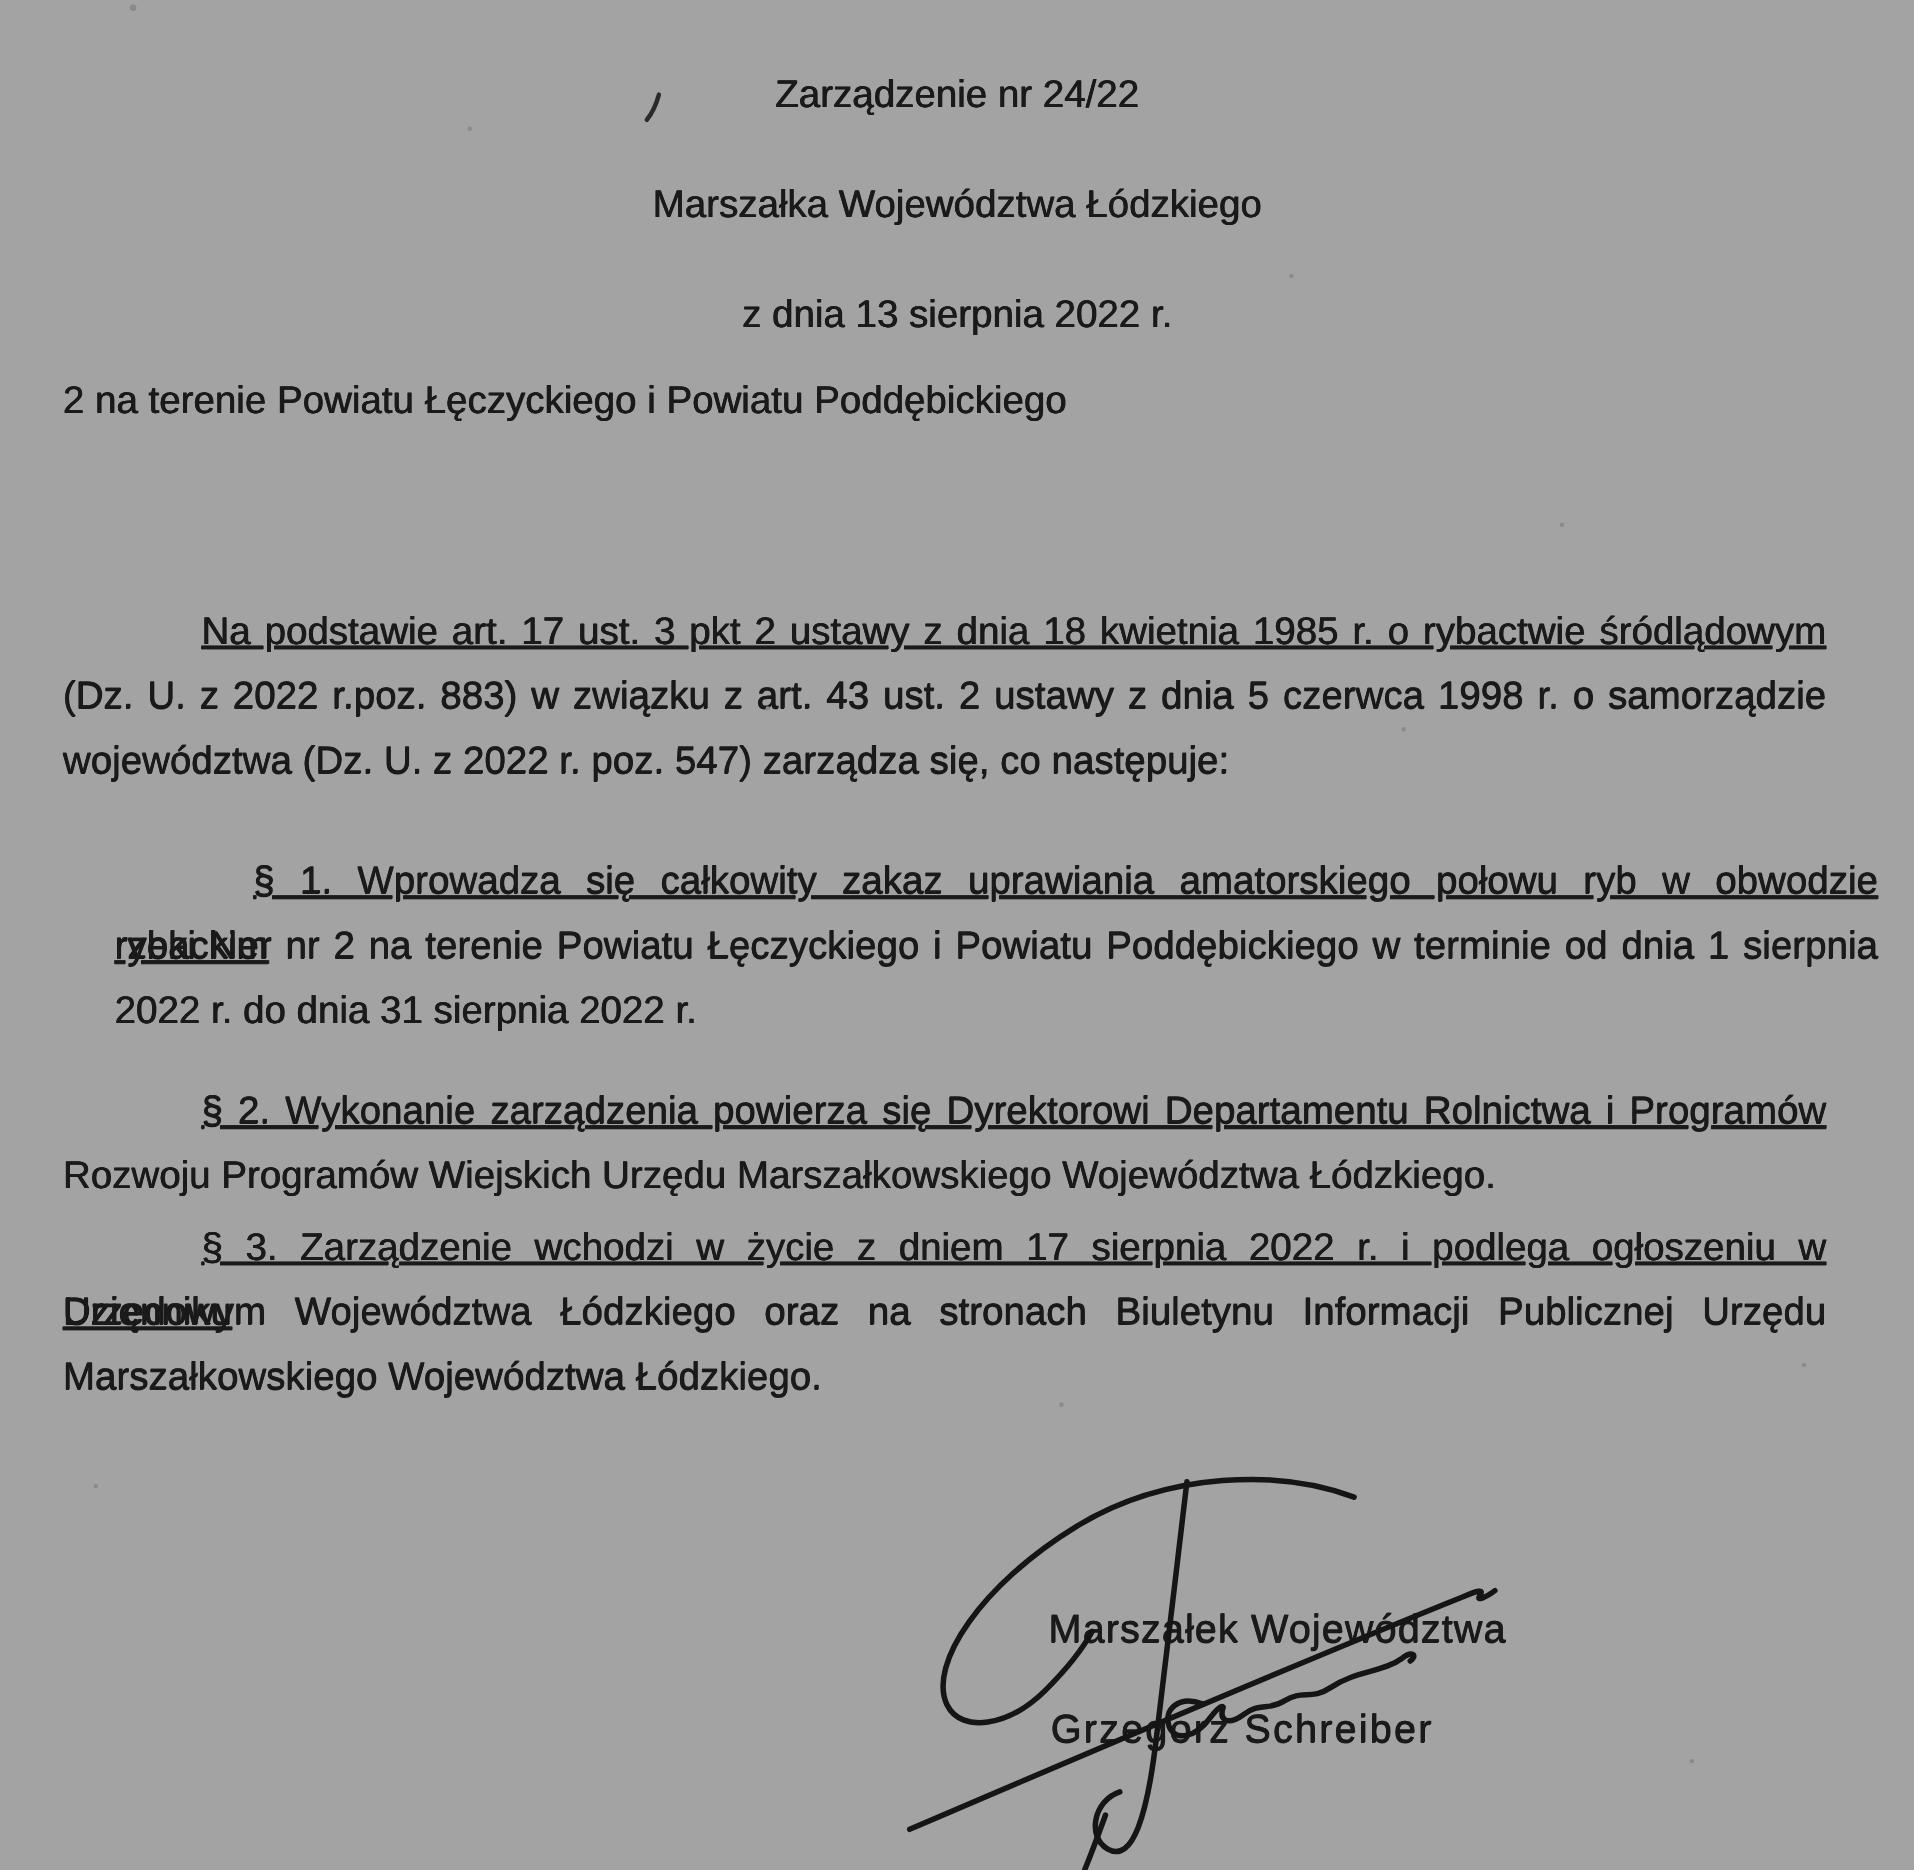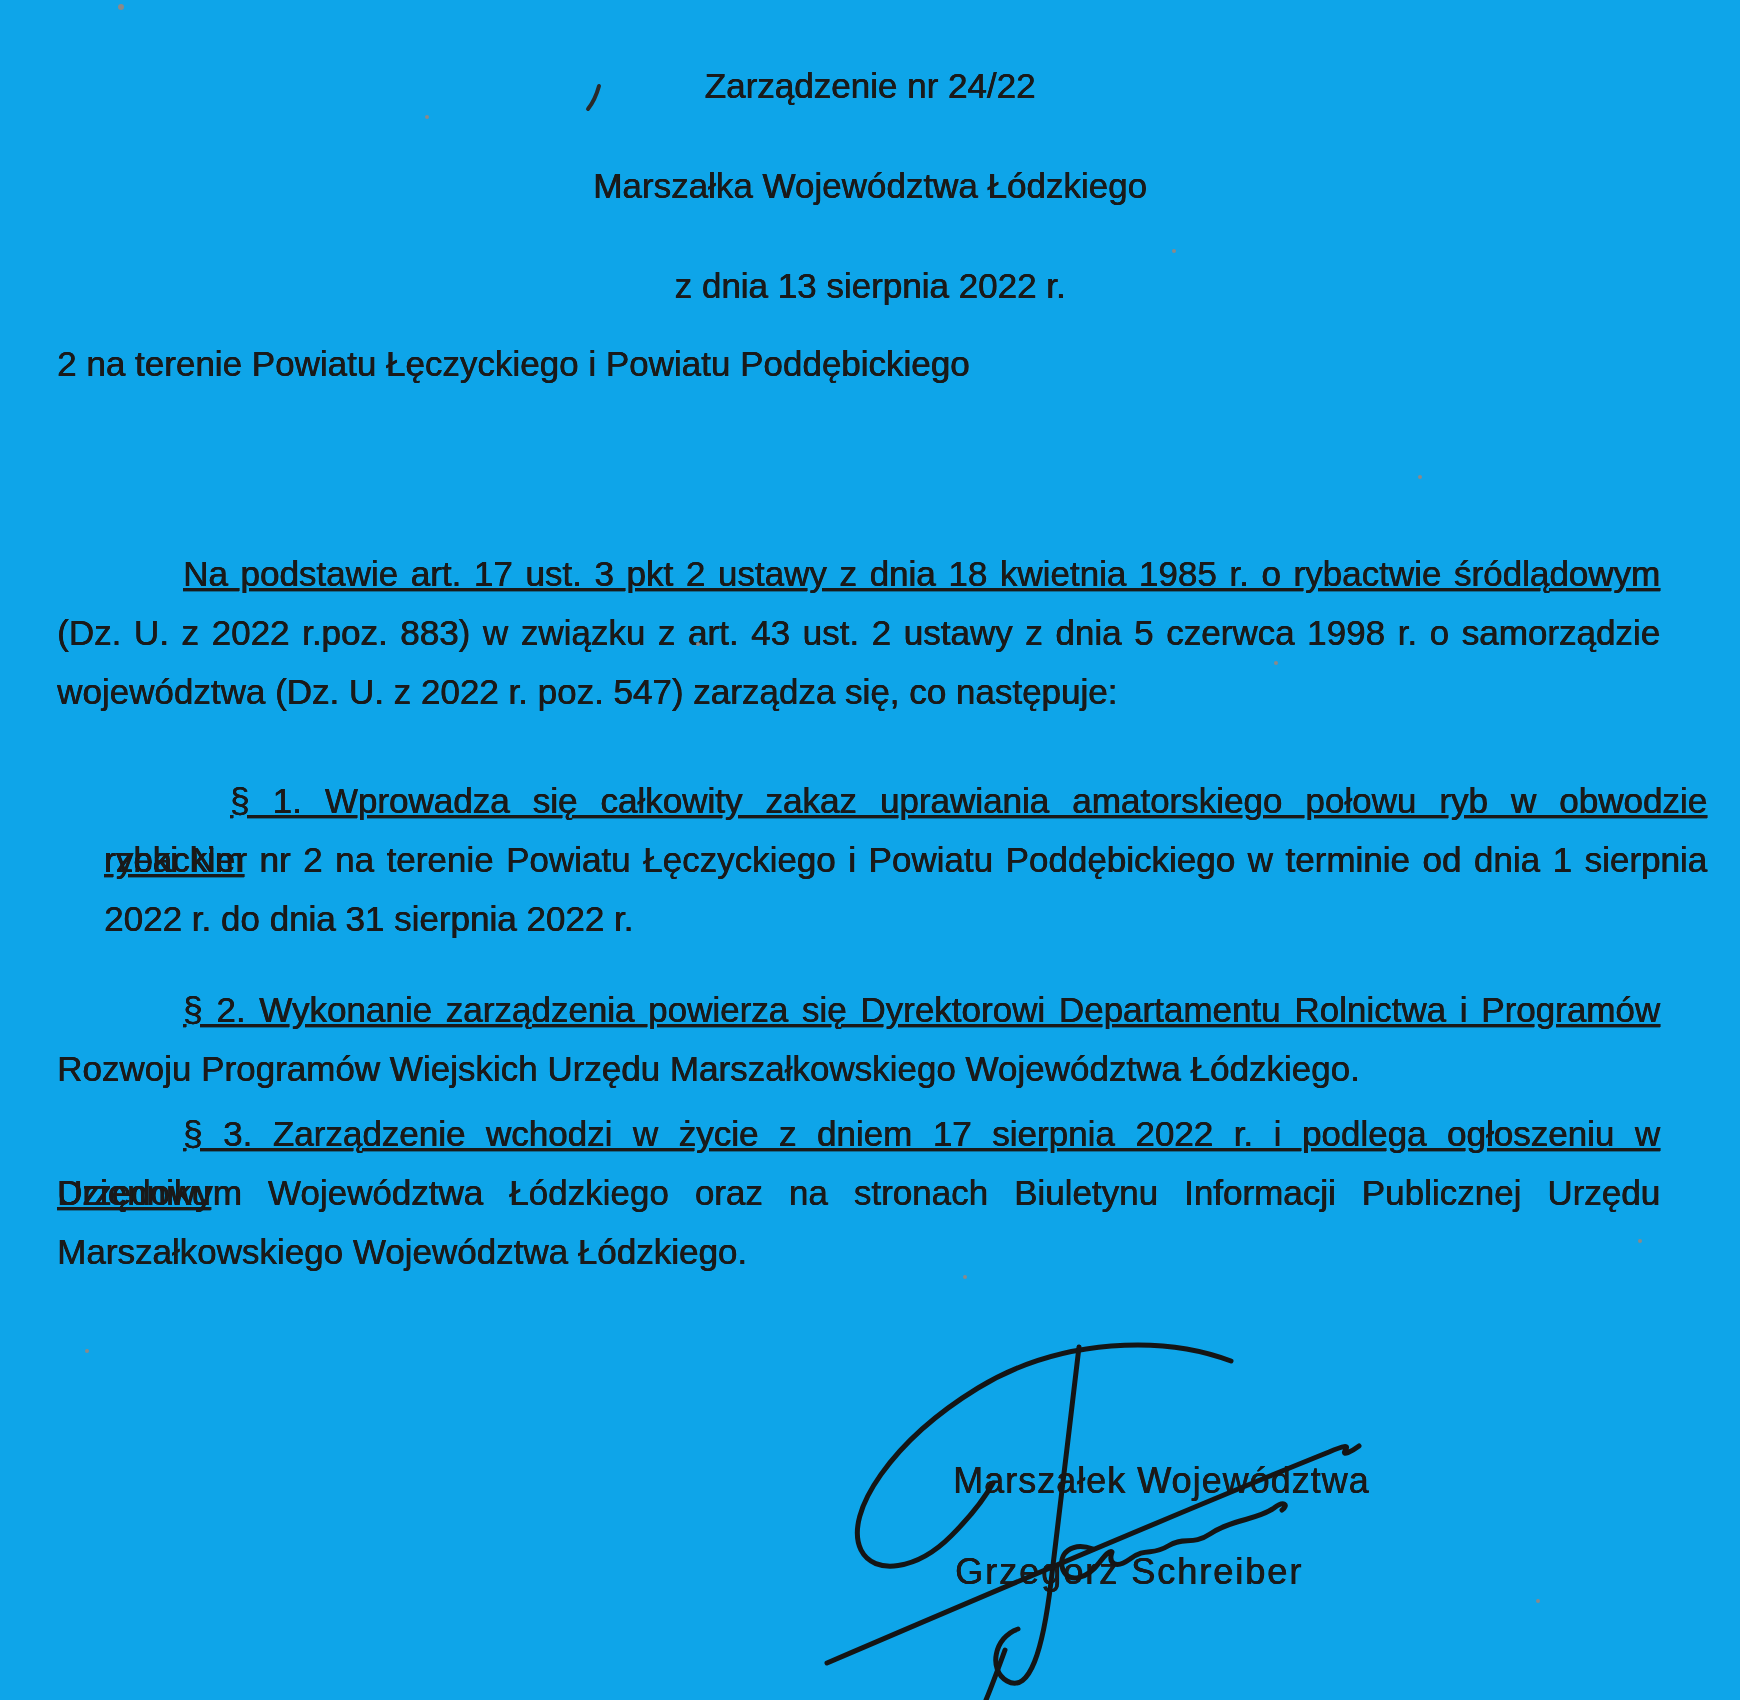--- a/index.html
+++ b/index.html
@@ -1,19 +1,19 @@
 <!DOCTYPE html>
 <html lang="pl"><head>
 <meta charset="utf-8">
 <style>
   html,body{margin:0;padding:0;background:#ffffff;}
   .page{
     position:relative;
     width:1740px;height:1700px;
-    background:#0ea5e9;
+    background:#a3a3a3;
     font-family:"Liberation Sans", sans-serif;
     color:#1a1a1a;
     overflow:hidden;
   }
   
   .ink{
     text-shadow:0.6px 0 0 currentColor, 0 0.4px 0 currentColor;
   }
   .heading{
     position:absolute;left:0;right:0;top:36px;

